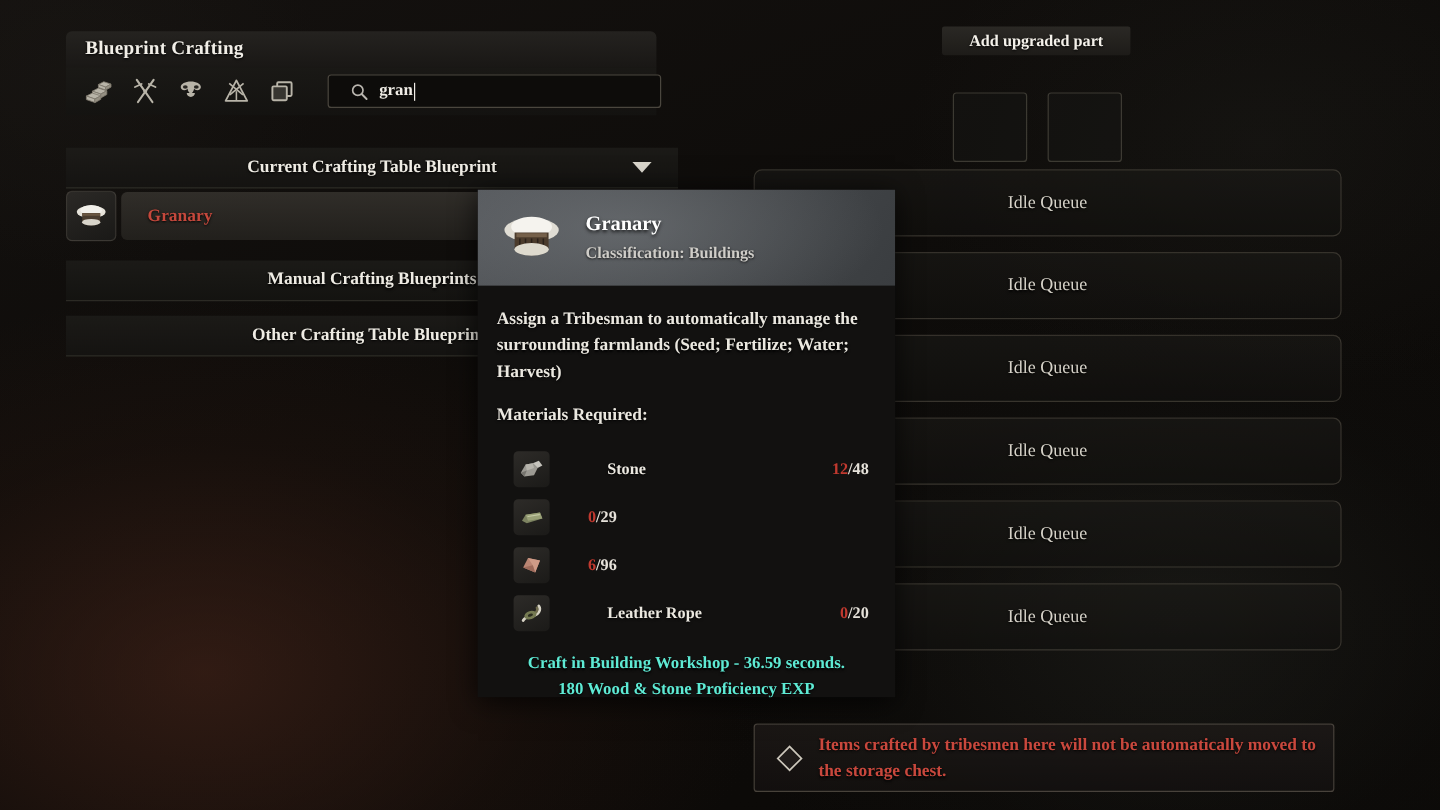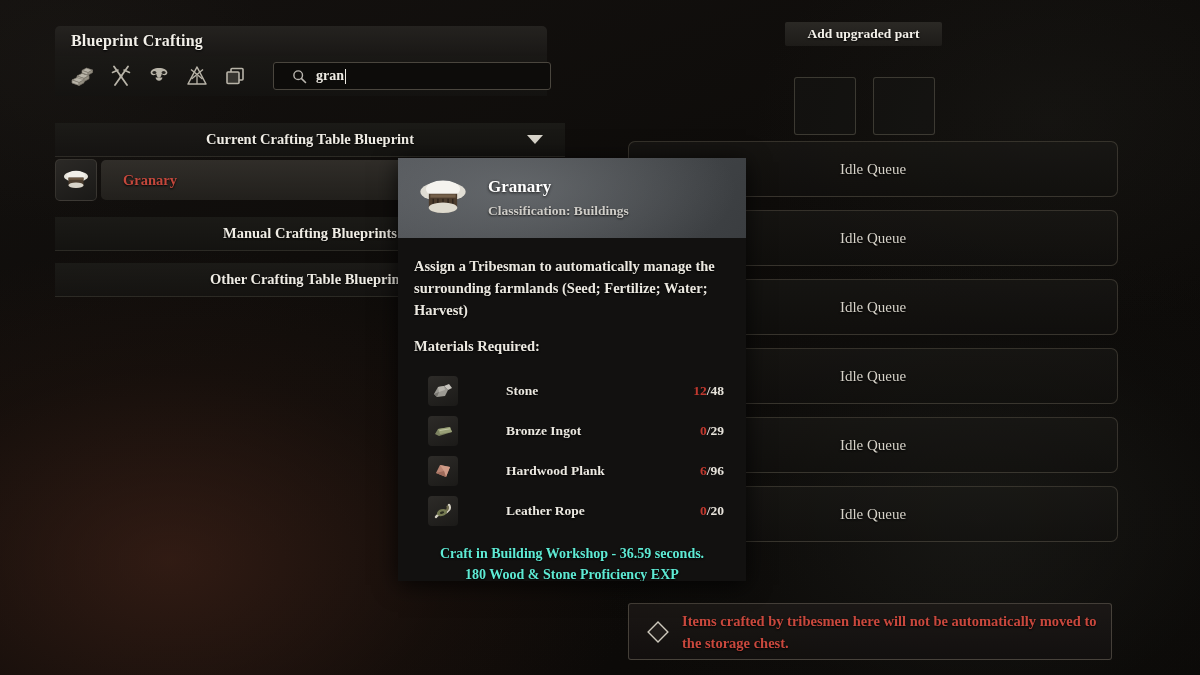--- a/index.html
+++ b/index.html
@@ -509,33 +509,31 @@
       </div>
 
       <div class="mat-row">
         <div class="mat-ico">
           <svg width="24" height="20" viewBox="0 0 24 20">
             <path d="M4 13 L7 8 L19 6 L21 11 L8 15 Z" fill="#7c8260"></path>
             <path d="M7 8 L19 6 L21 11 L9 13 Z" fill="#99a077"></path>
             <path d="M9 9.4 L18.5 7.9" stroke="#c3c8a4" stroke-width="1" stroke-linecap="round"></path>
           </svg>
         </div>
-        <div class="mat-name">Bronze Ingot</div>
         <div class="mat-count"><span class="have">0</span><span class="sep">/</span><span>29</span></div>
       </div>
 
       <div class="mat-row">
         <div class="mat-ico">
           <svg width="24" height="20" viewBox="0 0 24 20">
             <path d="M5 12 L9 4 L19 6 L15 16 Z" fill="#b98472"></path>
             <path d="M9 4 L19 6 L15 16 L13 10 Z" fill="#cf9b87"></path>
             <path d="M5 12 L13 10 L15 16 Z" fill="#9d6a5a"></path>
           </svg>
         </div>
-        <div class="mat-name">Hardwood Plank</div>
         <div class="mat-count"><span class="have">6</span><span class="sep">/</span><span>96</span></div>
       </div>
 
       <div class="mat-row">
         <div class="mat-ico">
           <svg width="24" height="20" viewBox="0 0 24 20">
             <path d="M18 4 C20 7 18 11 13 12 C9 12.8 6 14 5 16" fill="none" stroke="#d6d2c4" stroke-width="2.4" stroke-linecap="round"></path>
             <path d="M16.5 5.5 C17.6 8 15.6 10.4 11.6 11.2" fill="none" stroke="#6f6b4d" stroke-width="2.2" stroke-linecap="round"></path>
             <ellipse cx="11" cy="11.6" rx="5.2" ry="3.4" fill="#757a52" transform="rotate(-18 11 11.6)"></ellipse>
             <ellipse cx="11" cy="11.6" rx="2.2" ry="1.2" fill="#2c2d20" transform="rotate(-18 11 11.6)"></ellipse>

